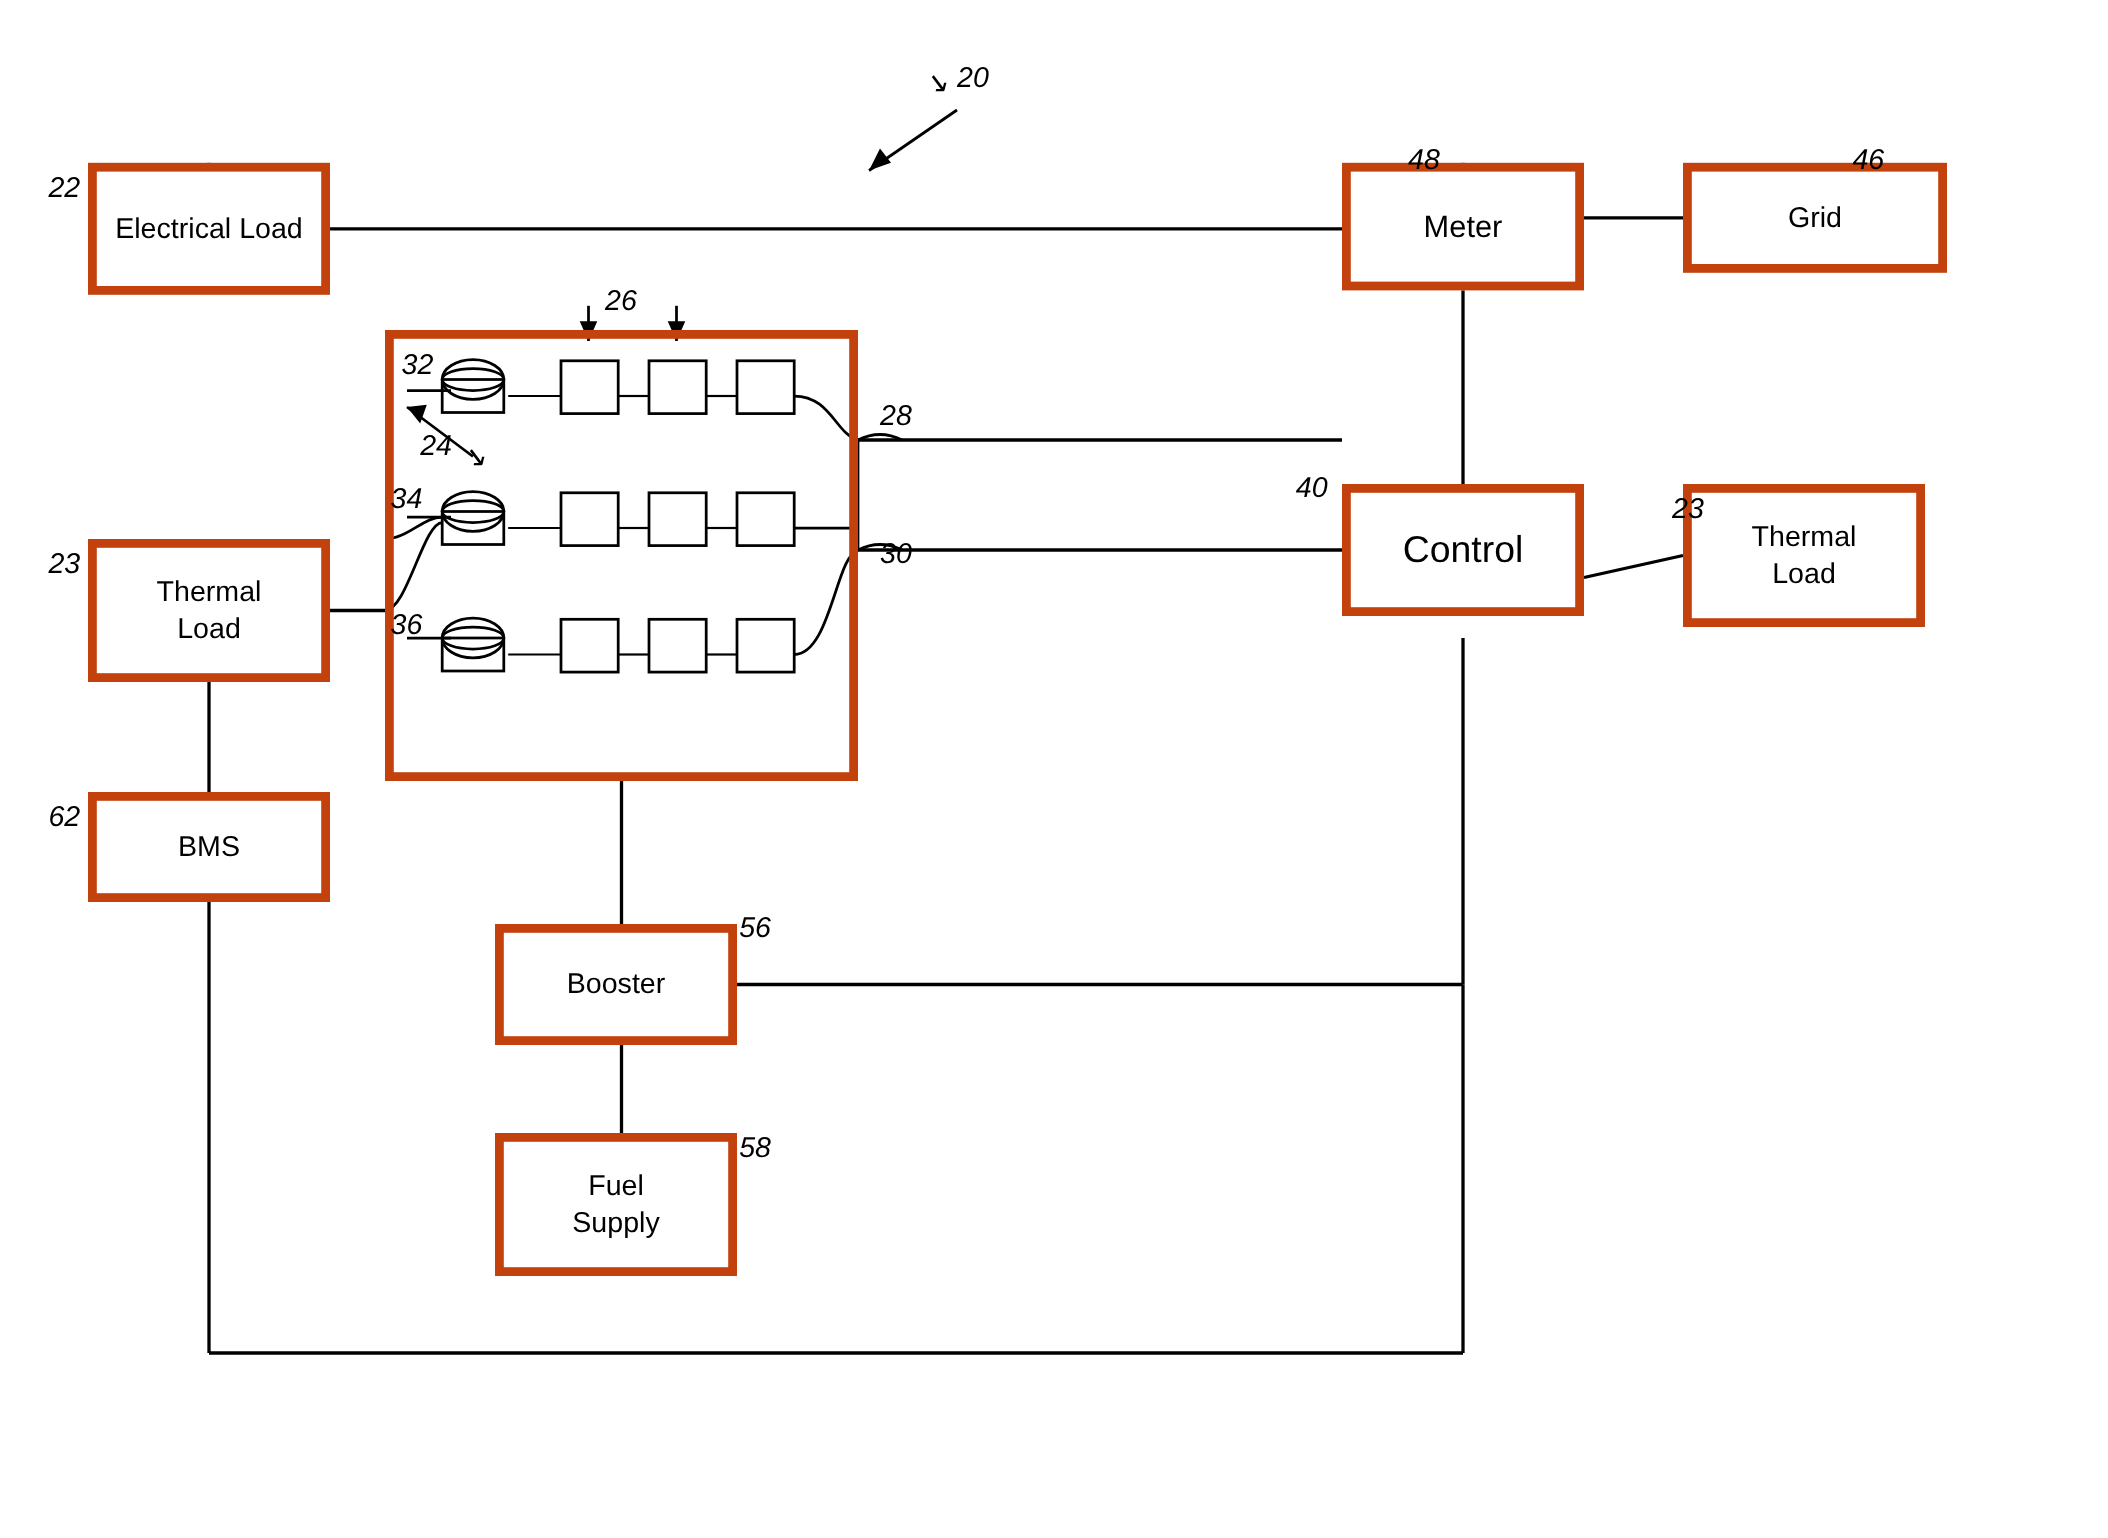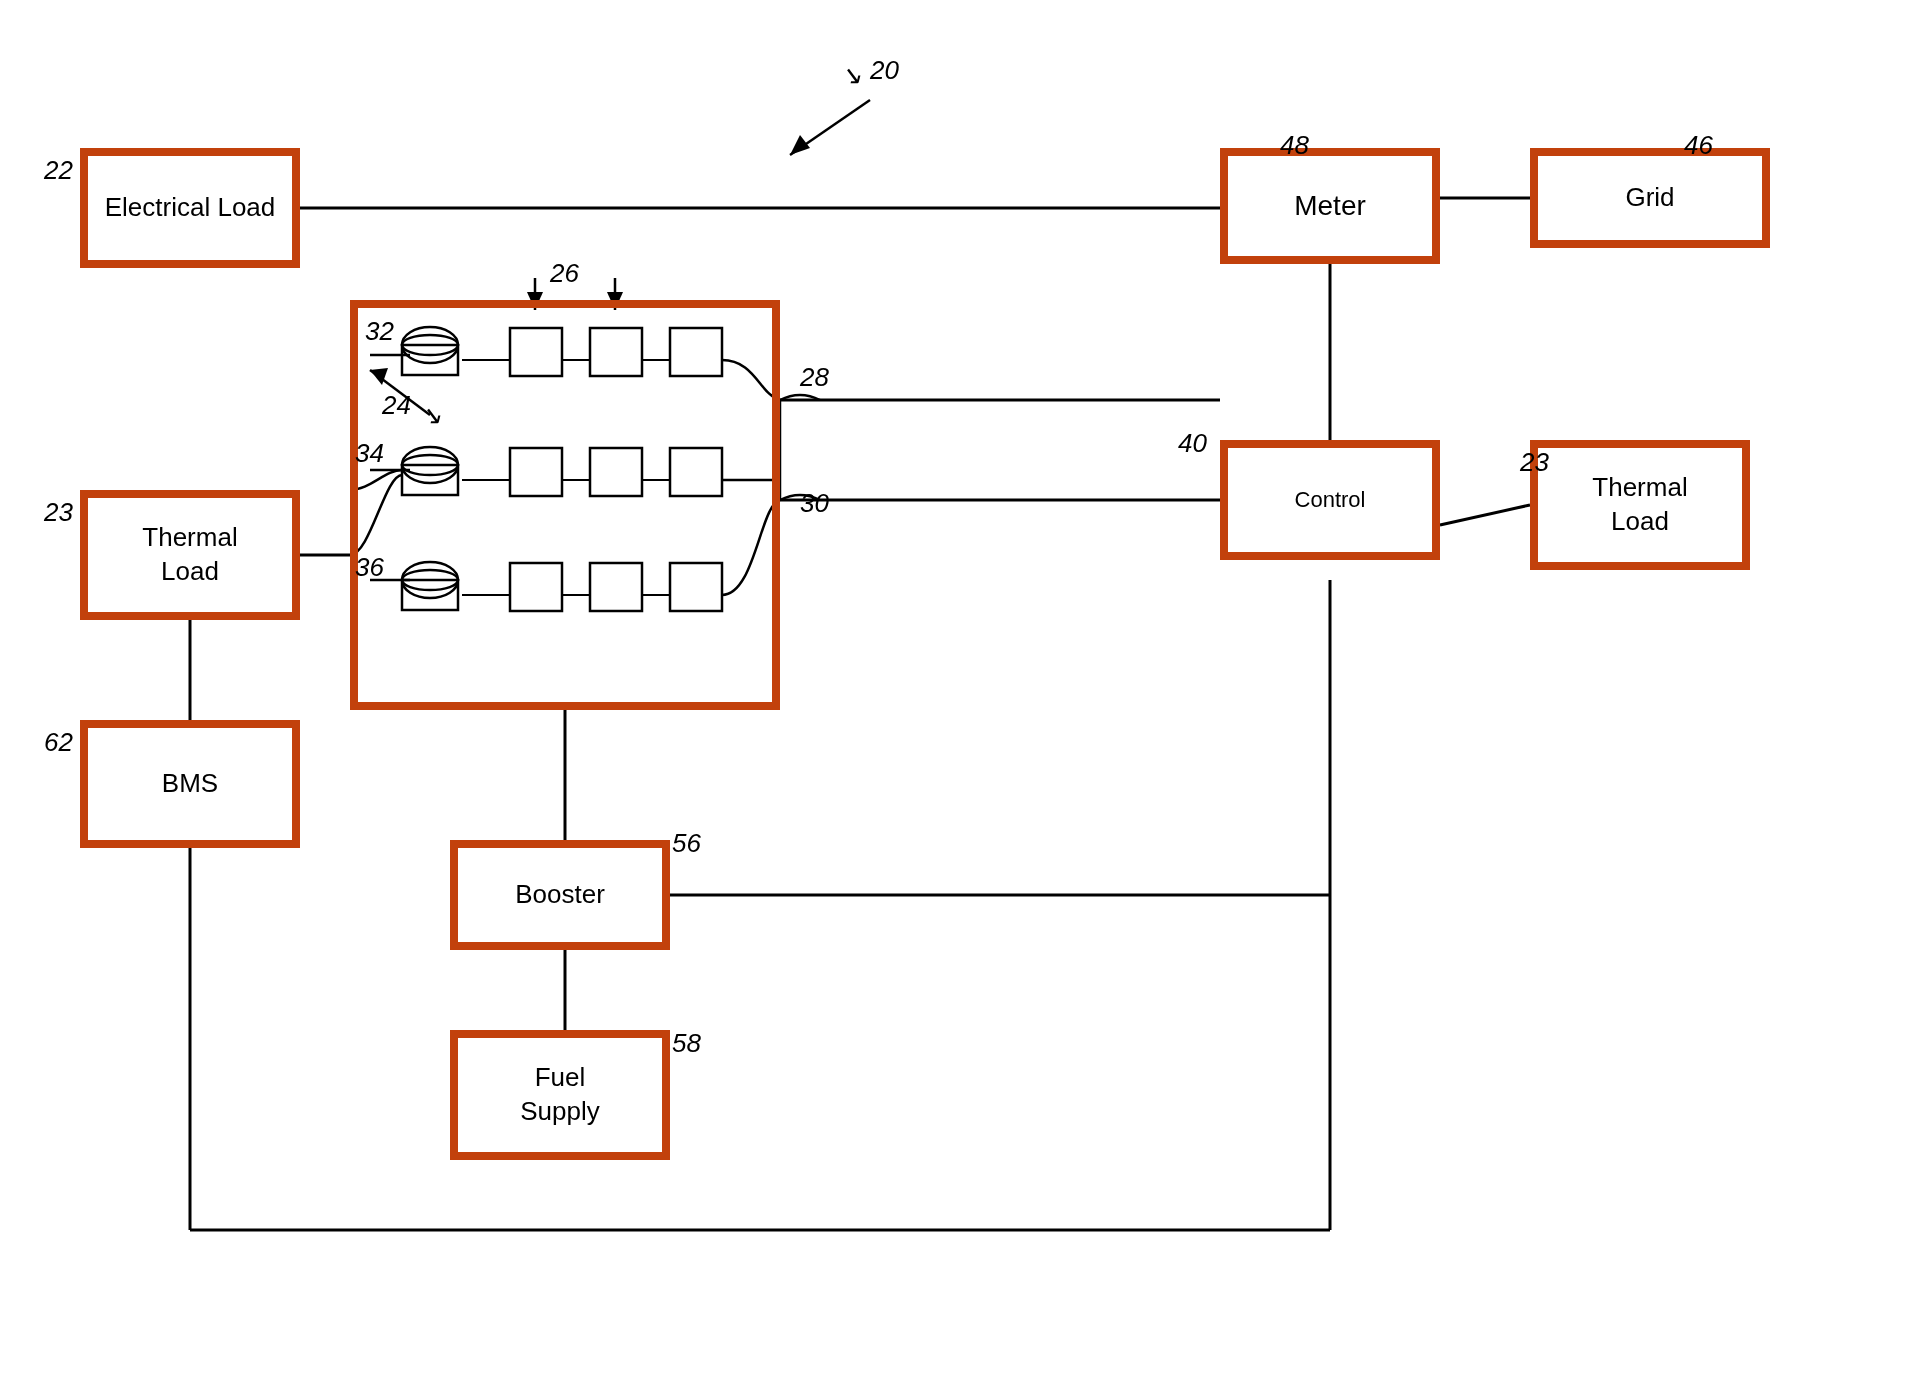--- a/index.html
+++ b/index.html
@@ -154,21 +154,21 @@
 
   <div class="box" style="left:80px; top:148px; width:220px; height:120px; font-size:26px;">
     <span>Electrical
 Load</span>
   </div>
 
   <div class="box" style="left:80px; top:490px; width:220px; height:130px; font-size:26px;">
     <span>Thermal<br>Load</span>
   </div>
 
-  <div class="box" style="left:80px; top:720px; width:220px; height:128px; font-size:26px;">
+  <div class="box" style="left:80px; top:720px; width:220px; height:100px; font-size:26px;">
     <span>BMS</span>
   </div>
 
   <div class="box" style="left:350px; top:300px; width:430px; height:410px; font-size:26px; background: transparent;">
   </div>
 
   <div class="box" style="left:450px; top:840px; width:220px; height:110px; font-size:26px;">
     <span>Booster</span>
   </div>
 
@@ -177,21 +177,21 @@
   </div>
 
   <div class="box" style="left:1220px; top:148px; width:220px; height:116px; font-size:28px;">
     <span>Meter</span>
   </div>
 
   <div class="box" style="left:1530px; top:148px; width:240px; height:100px; font-size:26px;">
     <span>Grid</span>
   </div>
 
-  <div class="box" style="left:1220px; top:440px; width:220px; height:120px; font-size:22px;">
+  <div class="box" style="left:1220px; top:440px; width:220px; height:120px; font-size:34px;">
     <span>Control</span>
   </div>
 
   <div class="box" style="left:1530px; top:440px; width:220px; height:130px; font-size:26px;">
     <span>Thermal<br>Load</span>
   </div>
 
   <span class="label-num" style="left:870px; top:55px;">20</span>
   <span class="label-num" style="left:840px; top:60px;">↘</span>
 

